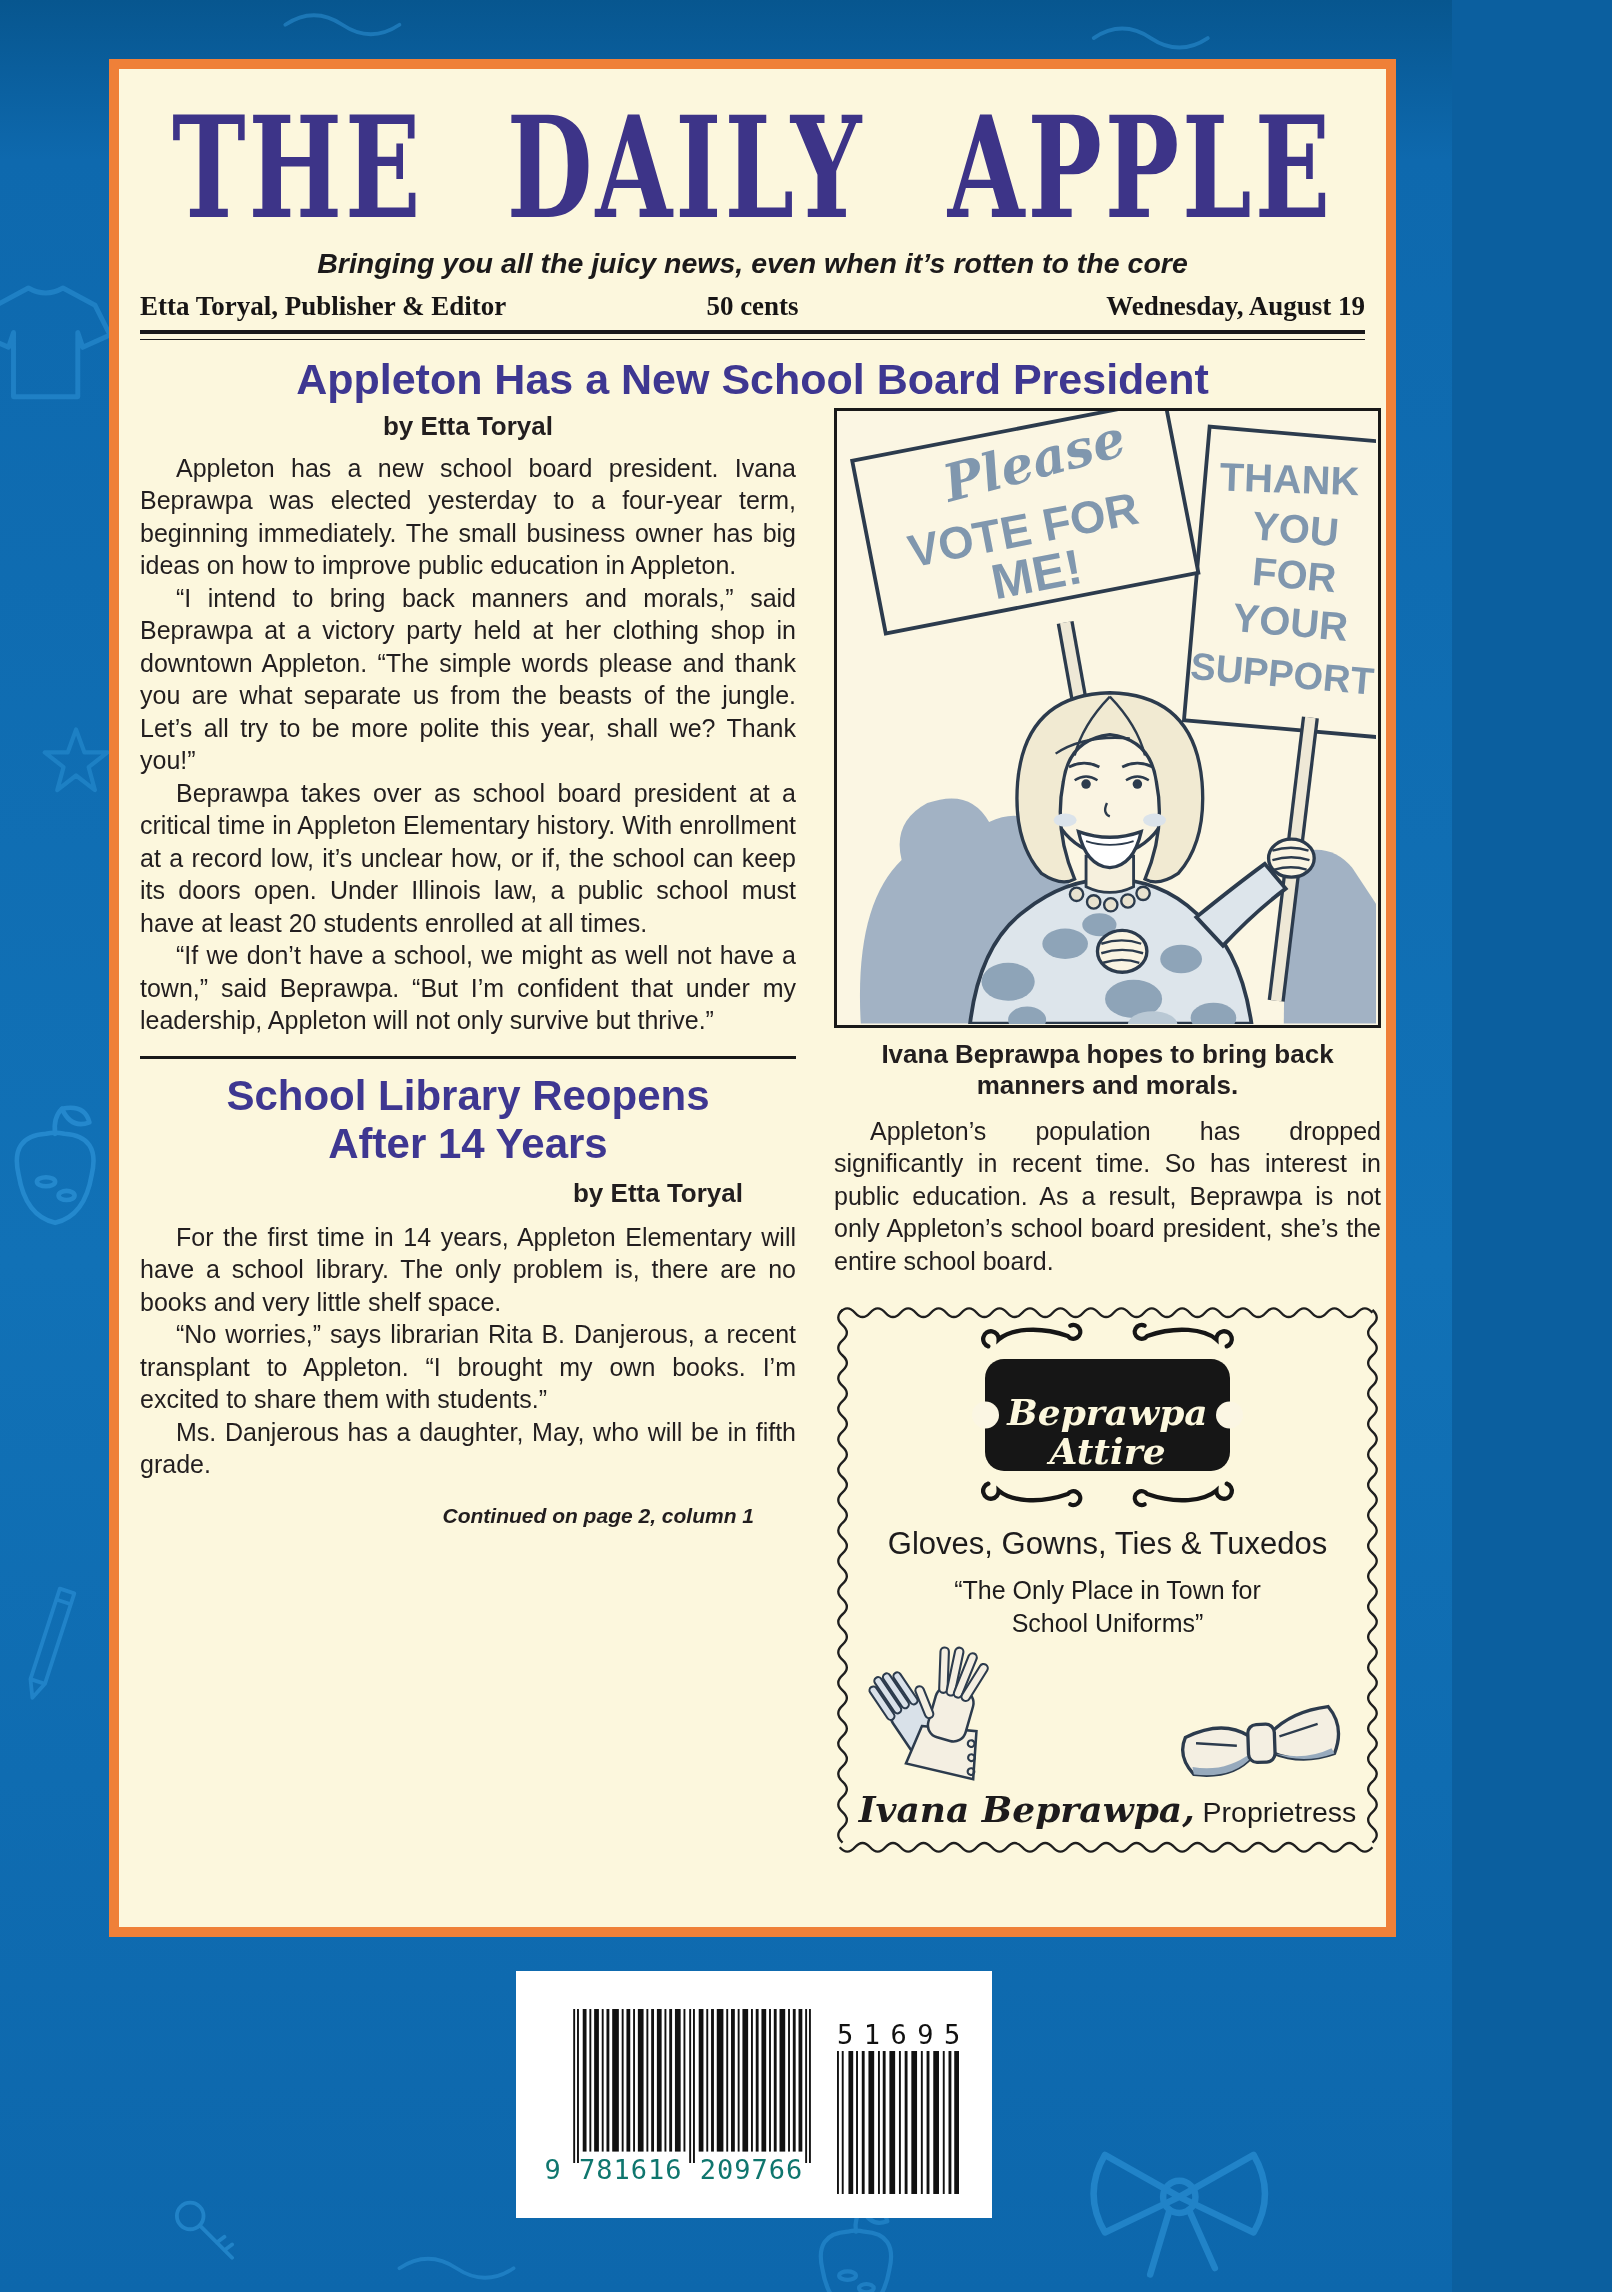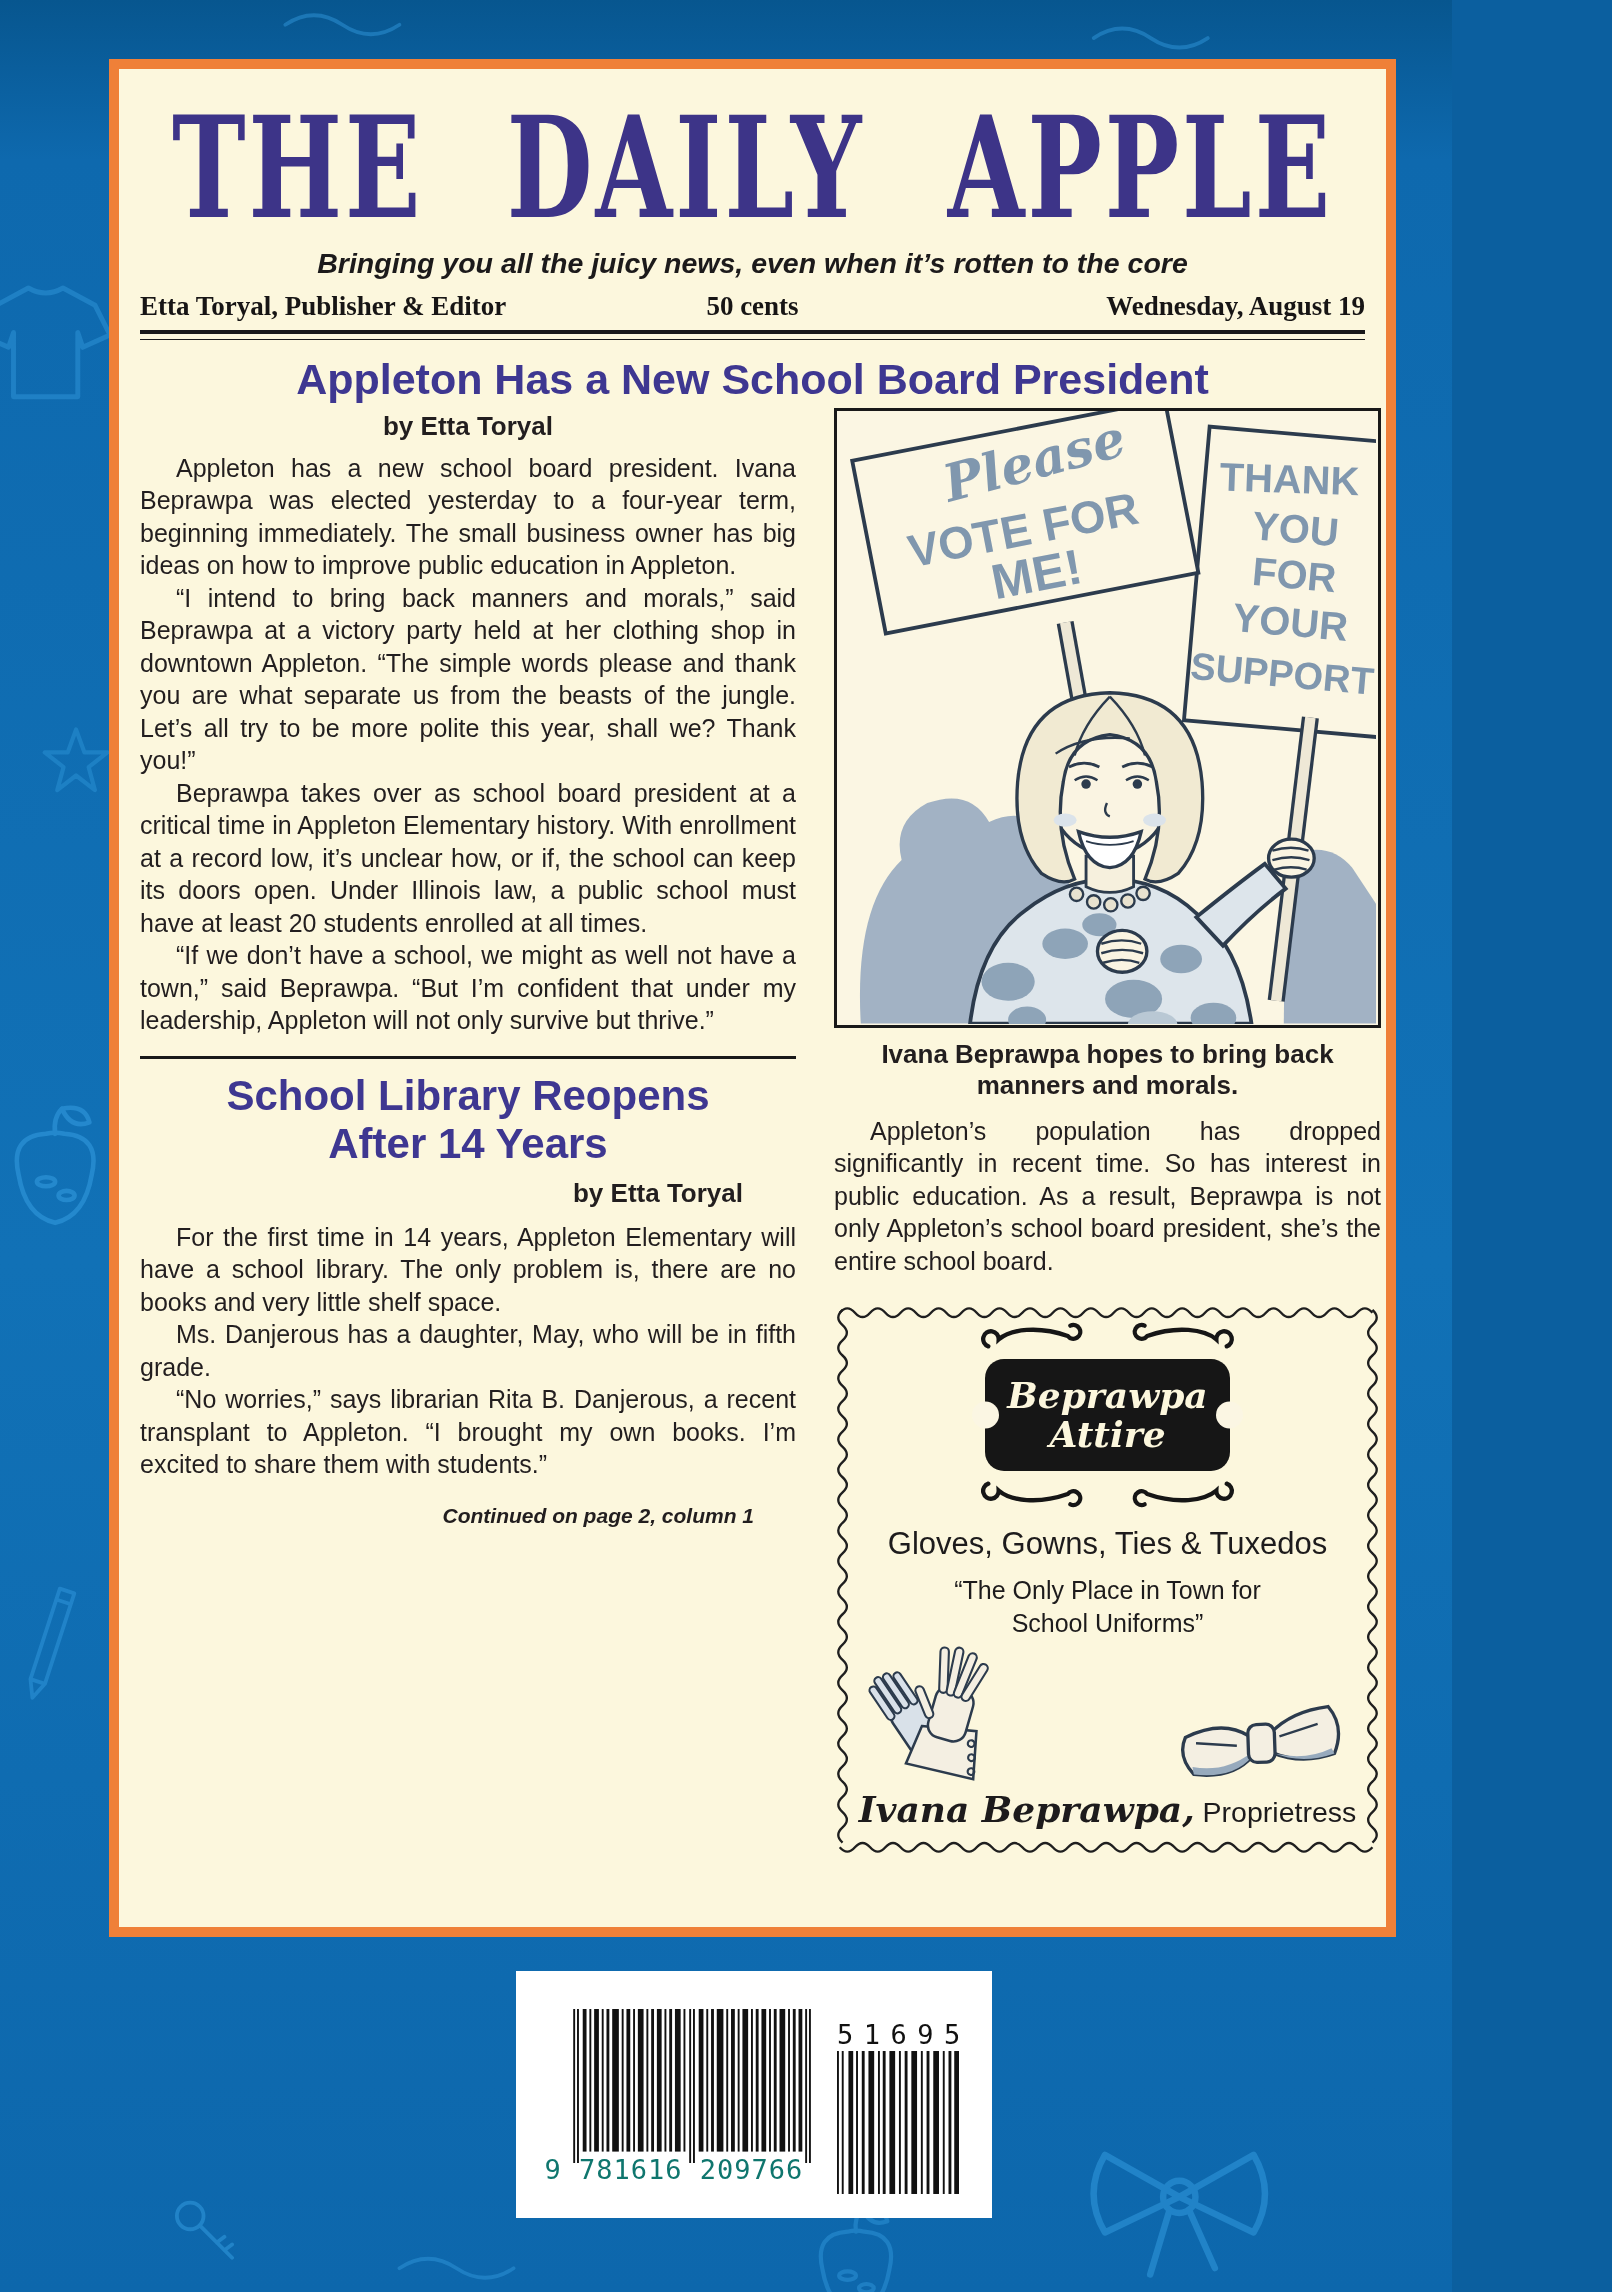--- a/index.html
+++ b/index.html
@@ -41,21 +41,21 @@
 
   
   .ad-box{margin-top:27px;height:552px;position:relative;}
   .ad-border{position:absolute;inset:0;}
   .ad-border path{fill:none;stroke:#1f1f1f;stroke-width:2.5;}
   .ad-content{position:absolute;inset:13.3px;display:flex;flex-direction:column;align-items:center;}
   .flourish{width:285px;height:38px;flex:none;}
   .flourish path{fill:none;stroke:#161616;stroke-width:5;stroke-linecap:round;}
   .flourish.flip{transform:rotate(180deg);}
   .plaque{width:245px;height:112px;background:#161616;border-radius:19px;position:relative;margin:3.8px 0;
-          color:#fcf7dd;text-align:center;display:flex;flex-direction:column;justify-content:center;
+          color:#fcf7dd;text-align:center;display:flex;flex-direction:column;justify-content:flex-end;
           font-family:"DejaVu Serif",serif;font-style:italic;font-weight:bold;}
   .plaque::before,.plaque::after{content:"";position:absolute;width:27px;height:27px;background:#fbf6e3;
           border-radius:50%;top:50%;transform:translateY(-50%);}
   .plaque::before{left:-13.3px}.plaque::after{right:-13.3px}
   .plaque .l{font-size:36px;line-height:1.08;}
   .products{font-size:31px;margin-top:13.3px;color:#1d1b1c;}
   .slogan{margin-top:11.4px;font-size:25px;line-height:1.35;text-align:center;color:#1d1b1c;}
   .ad-figs{width:100%;display:flex;justify-content:space-between;align-items:flex-end;
            padding:0 17px;box-sizing:border-box;margin-top:1.9px;height:145px;}
   .owner{margin-top:0;font-size:28.5px;color:#1d1b1c;white-space:nowrap;}
@@ -152,22 +152,22 @@
         <p>Beprawpa takes over as school board president at a critical time in Appleton Elementary history. With enrollment at a record low, it’s unclear how, or if, the school can keep its doors open. Under Illinois law, a public school must have at least 20 students enrolled at all times.</p>
         <p>“If we don’t have a school, we might as well not have a town,” said Beprawpa. “But I’m confident that under my leadership, Appleton will not only survive but thrive.”</p>
 
         <div class="divider"></div>
         <div class="headline2">
           <div>School Library Reopens</div>
           <div>After 14 Years</div>
         </div>
         <div class="byline2">by Etta Toryal</div>
         <p>For the first time in 14 years, Appleton Elementary will have a school library.  The only problem is, there are no books and very little shelf space.</p>
+        <p>“No worries,” says librarian Rita B. Danjerous, a recent transplant to Appleton. “I brought my own books. I’m excited to share them with students.”</p>
         <p>Ms. Danjerous has a daughter, May, who will be in fifth grade.</p>
-        <p>“No worries,” says librarian Rita B. Danjerous, a recent transplant to Appleton. “I brought my own books. I’m excited to share them with students.”</p>
         <div class="continued">Continued on page 2, column 1</div>
       </div>
 
       <div class="col-right">
 
         <div class="illo-box">
           <svg width="539" height="613" viewBox="0 0 567 644">
             <rect width="567" height="644" fill="#fbf6e3"></rect>
 
             <path d="M25,644 Q18,520 68,472 Q58,432 95,412 Q140,396 160,432 Q202,412 226,452 L246,502 Q252,562 236,644 Z" fill="#98abc0" opacity=".9"></path>

